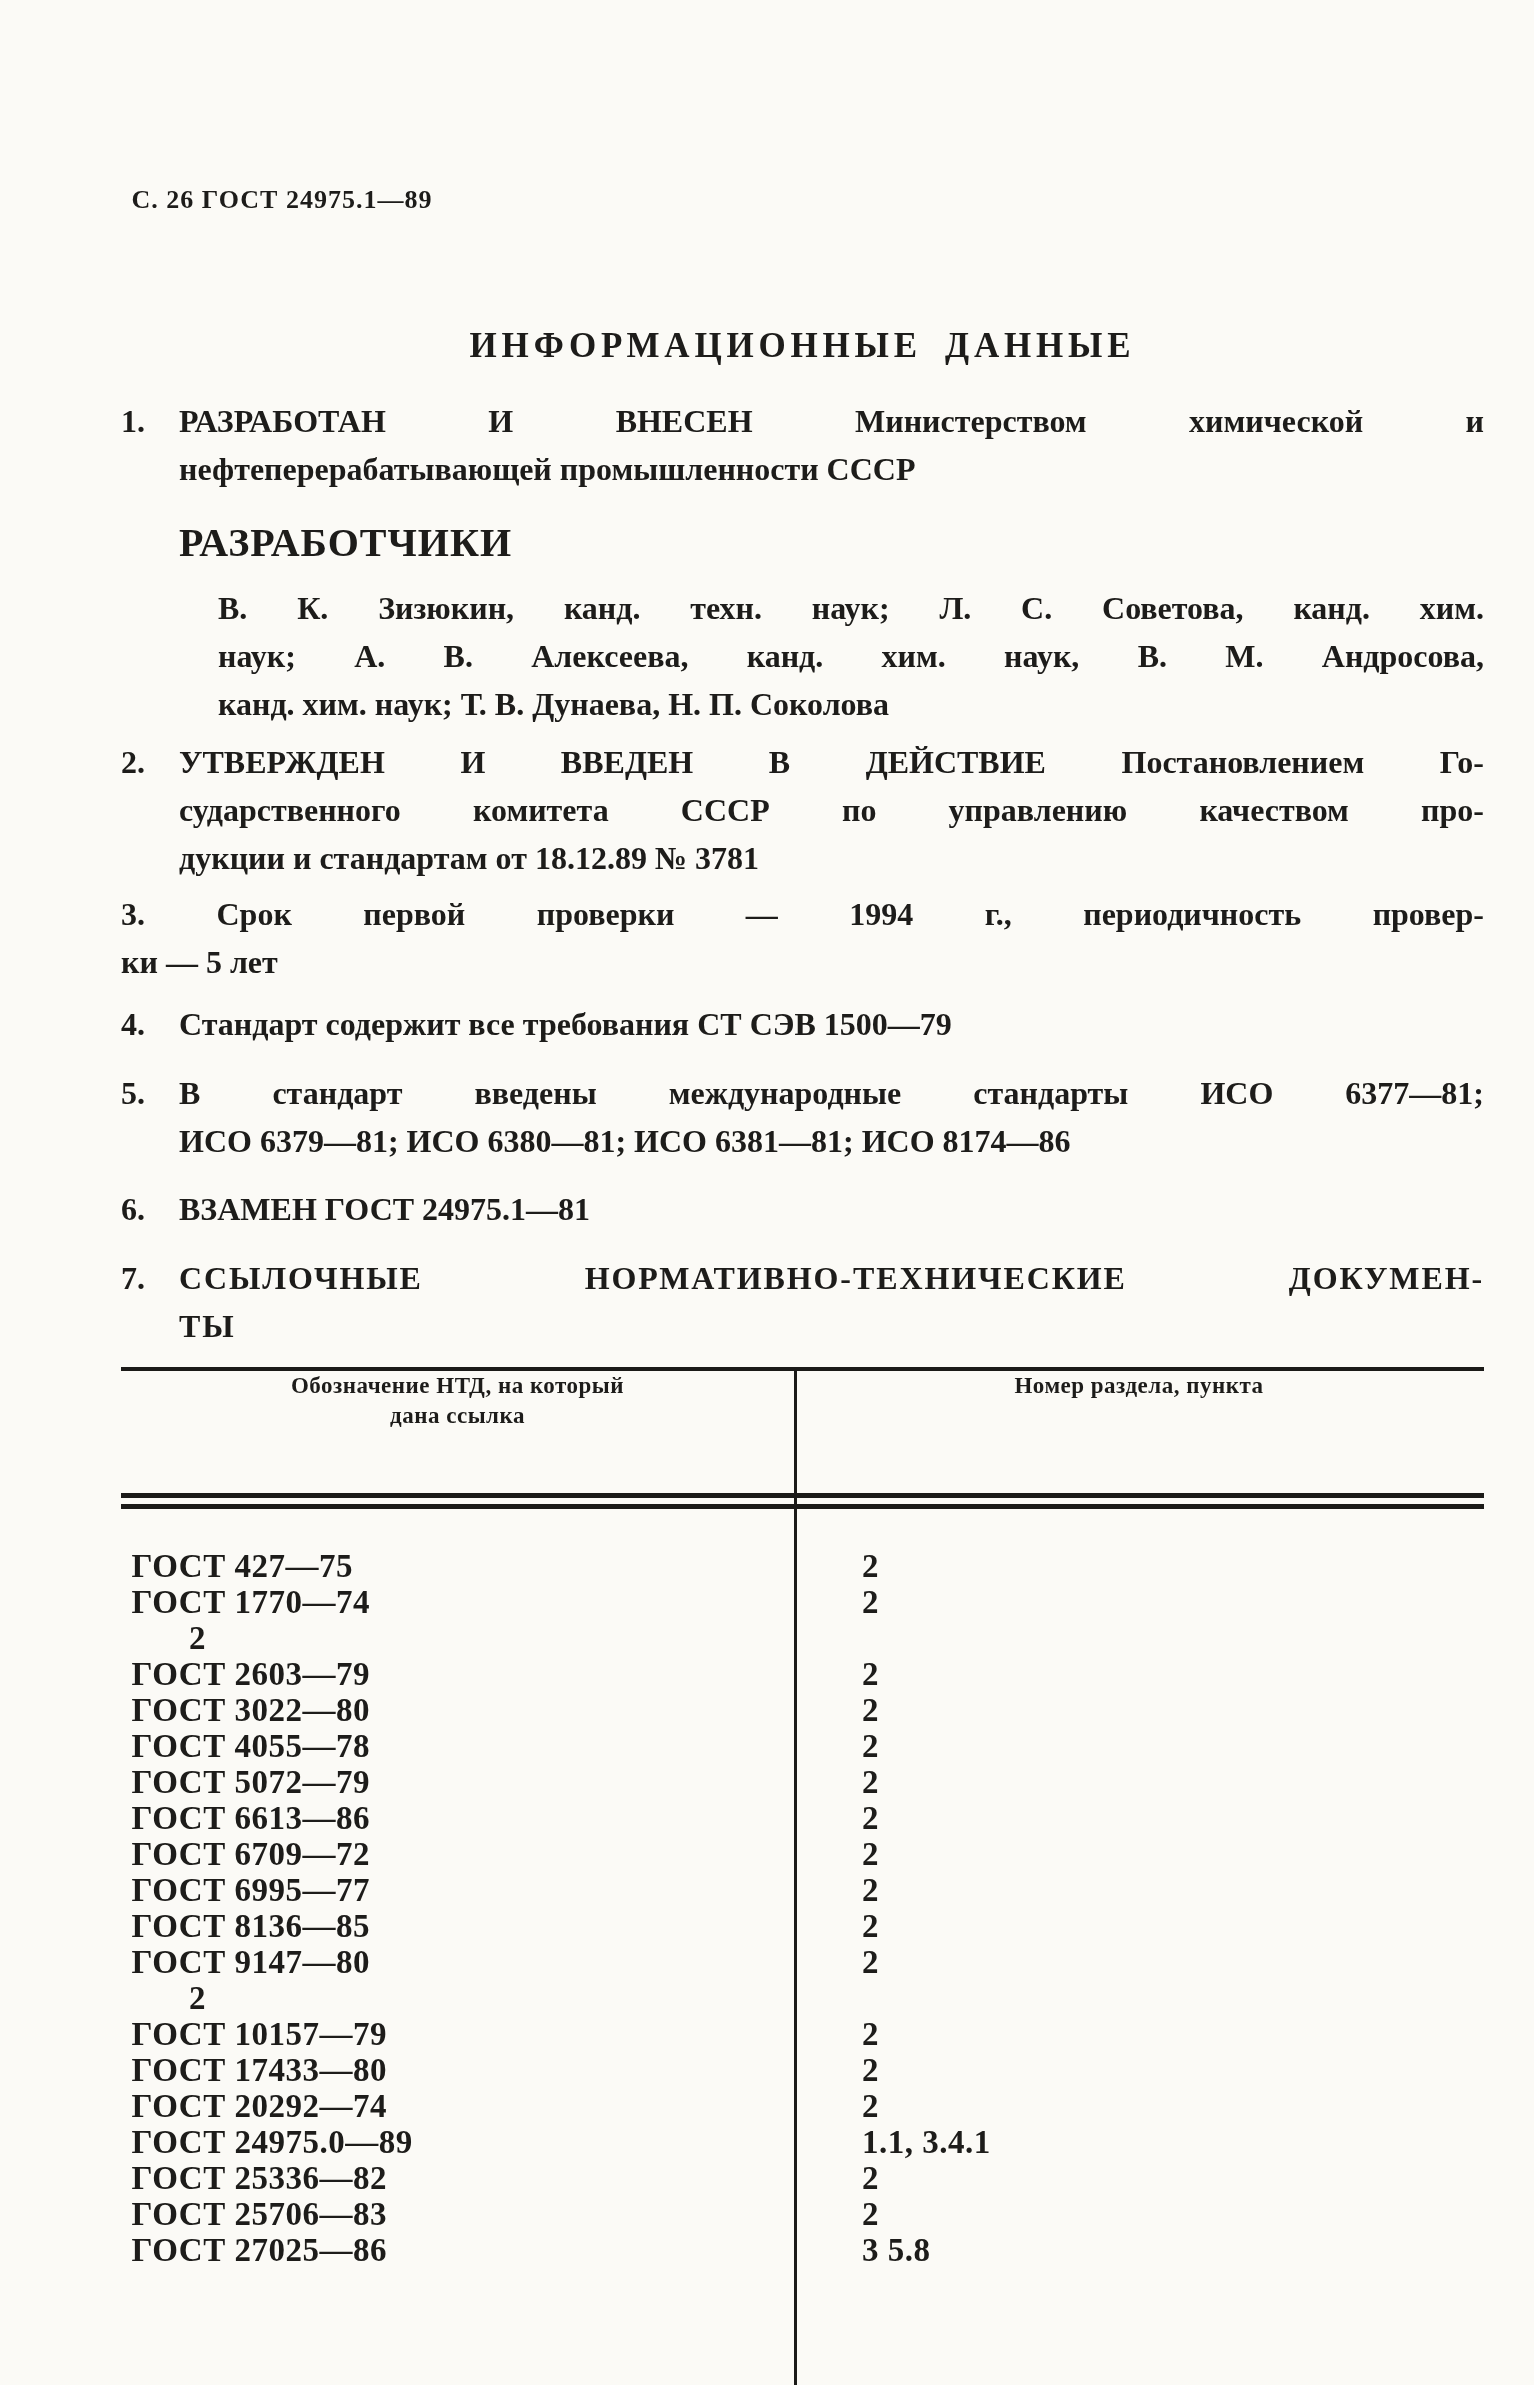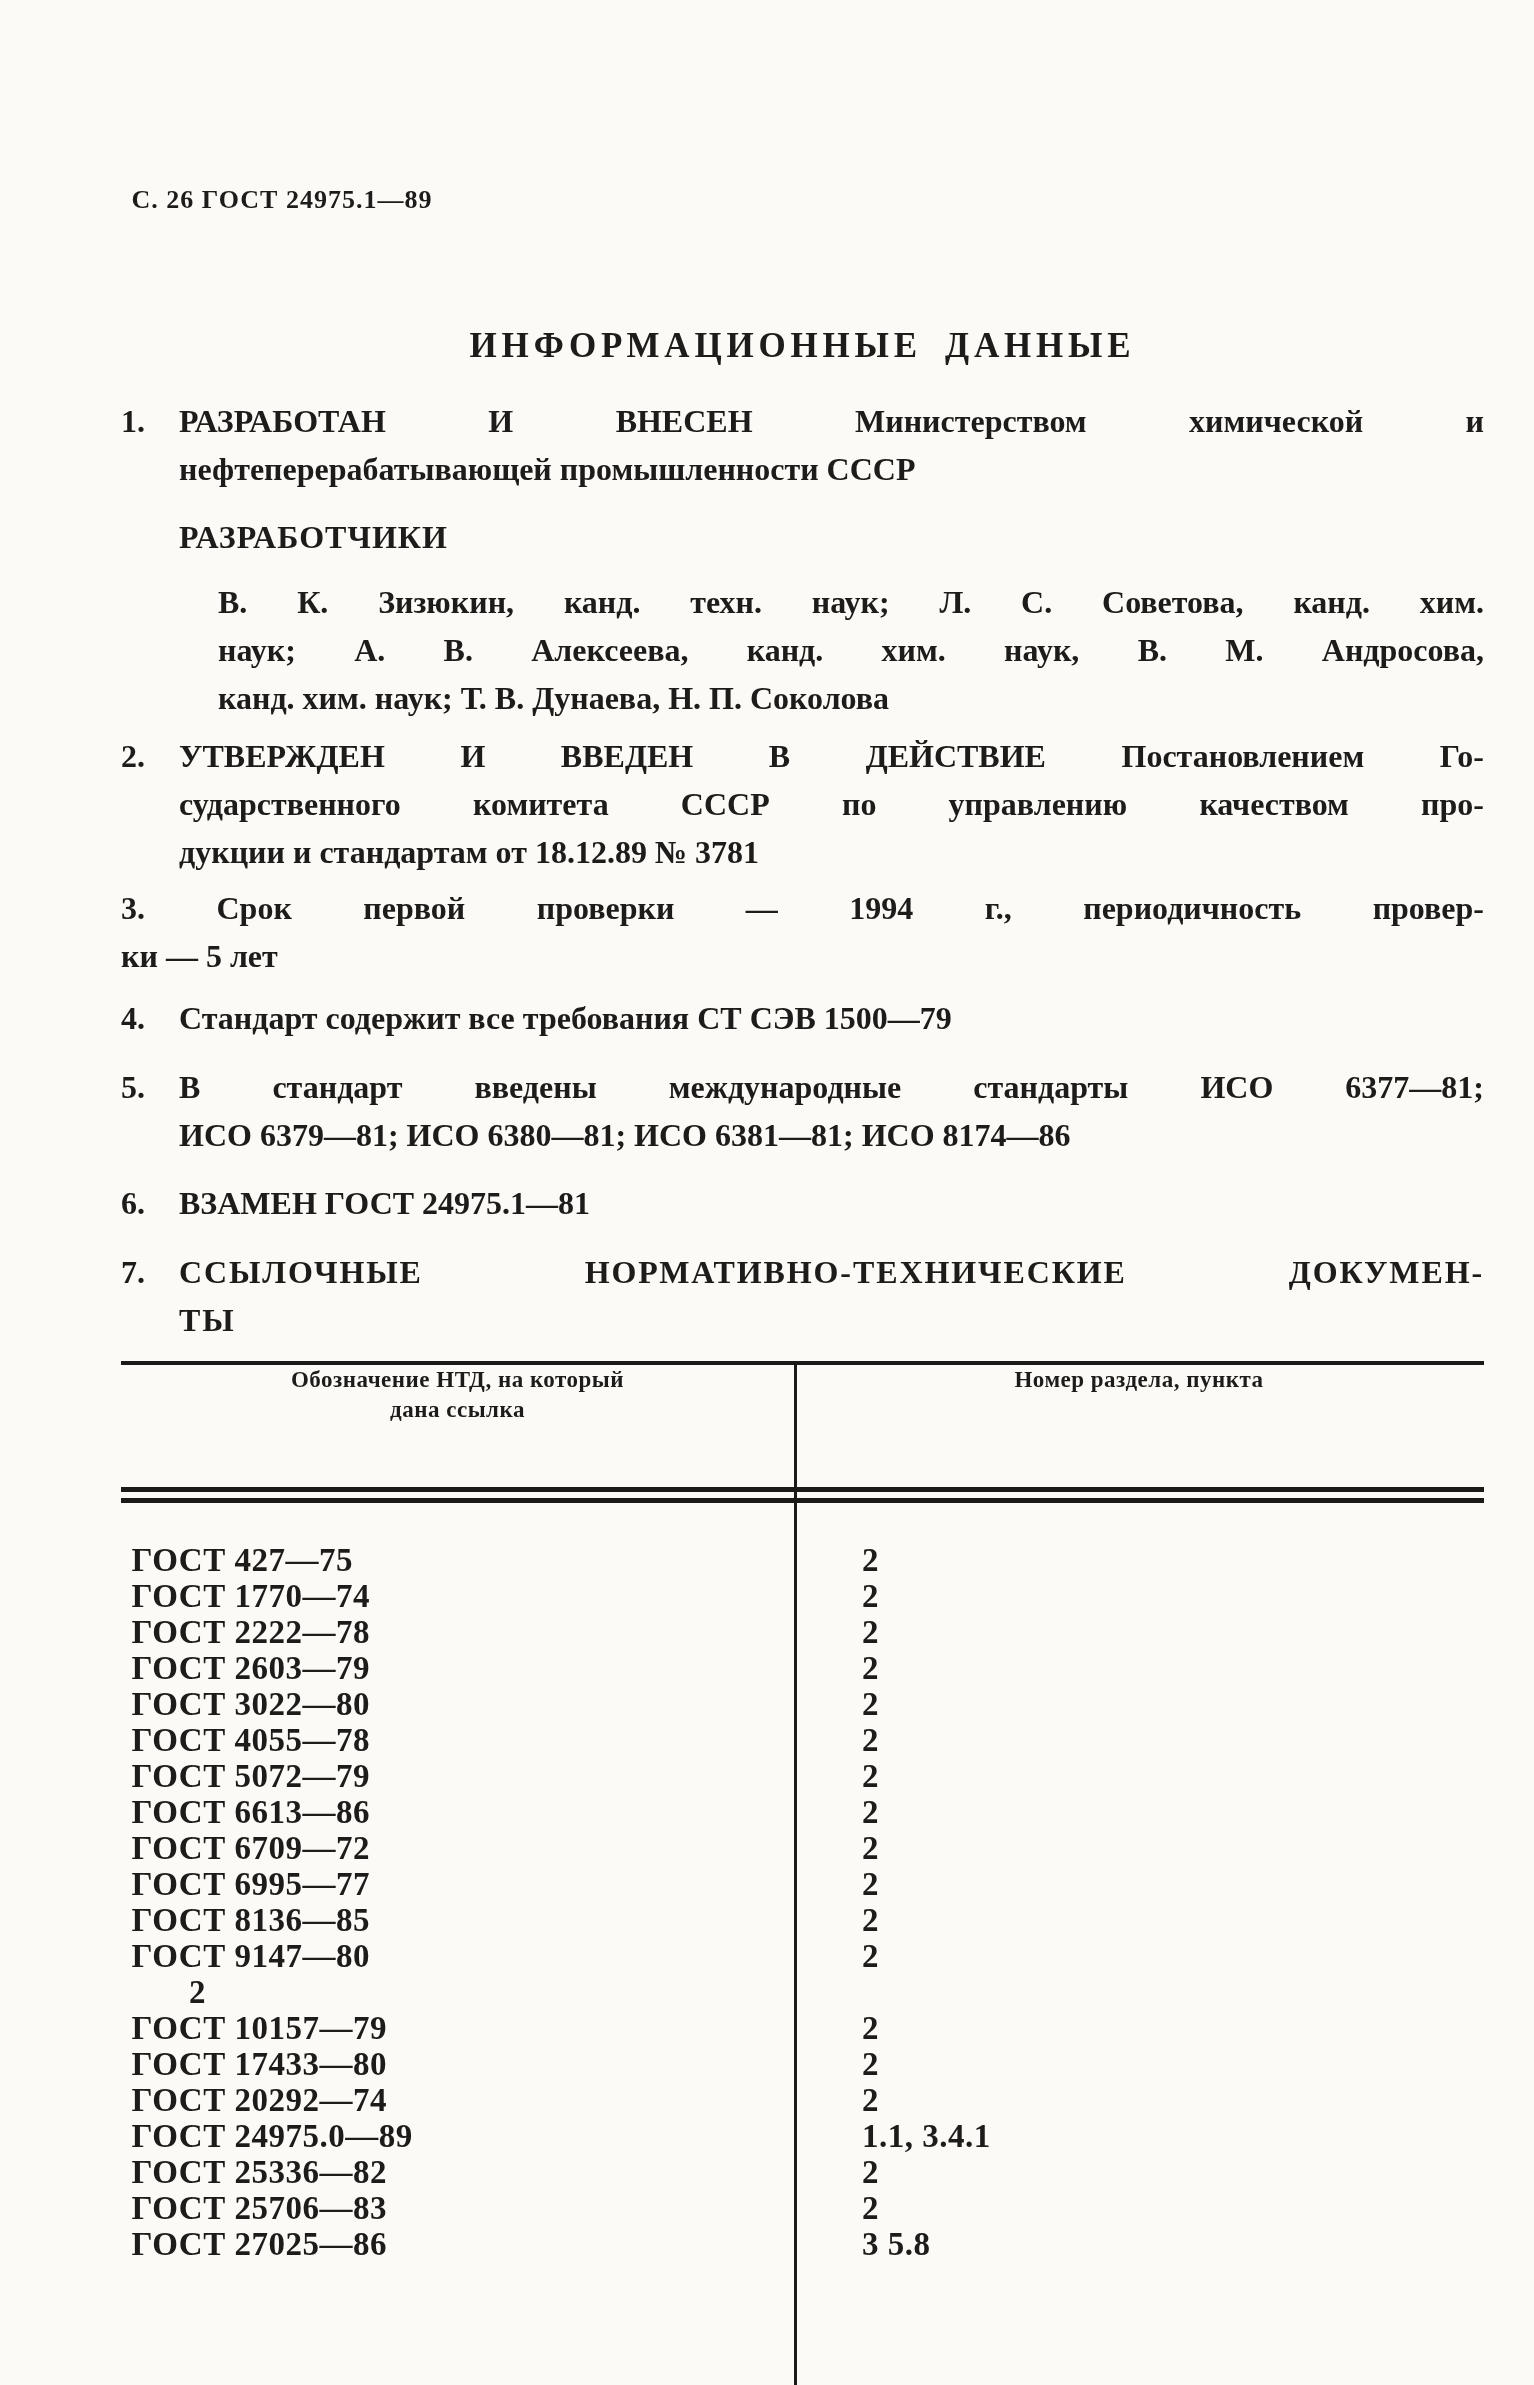--- a/index.html
+++ b/index.html
@@ -18,21 +18,21 @@
   .kolontitul { font-size:26px; line-height:33px; letter-spacing:1px; margin-left:10.6px; }
   .doc-title { margin-top:108px; font-size:35px; line-height:44px; text-align:center; letter-spacing:4.8px; word-spacing:9.7px; }
 
   .item { display:flex; font-size:32px; line-height:48px; }
   .item .num { flex:0 0 58px; }
   .item .itext { flex:1; min-width:0; }
   .line { text-align:justify; text-align-last:justify; }
   .line.last { text-align-last:left; }
 
   .mt-item1 { margin-top:29px; }
-  .dev-heading { margin-top:20px; margin-left:58px; font-size:32px; line-height:48px; letter-spacing:1px; }
+  .dev-heading { margin-top:26px; margin-left:58px; font-size:40px; line-height:48px; letter-spacing:1px; }
   .dev-names { margin-top:17.4px; margin-left:97px; font-size:32px; line-height:48px; }
   .mt-item2 { margin-top:9.7px; }
   .mt-item3 { margin-top:7.7px; }
   .plain .itext { margin-left:0; }
   .mt-item4 { margin-top:14.5px; }
   .mt-item5 { margin-top:21px; }
   .mt-item6 { margin-top:20px; }
   .mt-item7 { margin-top:21px; }
   .item7 .itext .line { letter-spacing:1.9px; }
 
@@ -136,21 +136,20 @@
     <div class="tbody">
         <div class="trow">
           <div class="tc1">ГОСТ 427—75</div>
           <div class="tc2">2</div>
         </div>
         <div class="trow">
           <div class="tc1">ГОСТ 1770—74</div>
           <div class="tc2">2</div>
         </div>
         <div class="trow">
-          <div class="tc1">ГОСТ 2222—78</div>
           <div class="tc2">2</div>
         </div>
         <div class="trow">
           <div class="tc1">ГОСТ 2603—79</div>
           <div class="tc2">2</div>
         </div>
         <div class="trow">
           <div class="tc1">ГОСТ 3022—80</div>
           <div class="tc2">2</div>
         </div>

